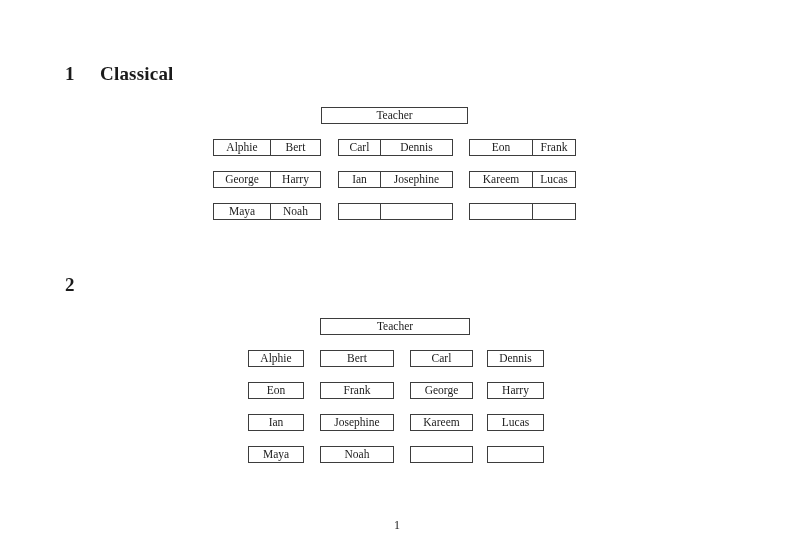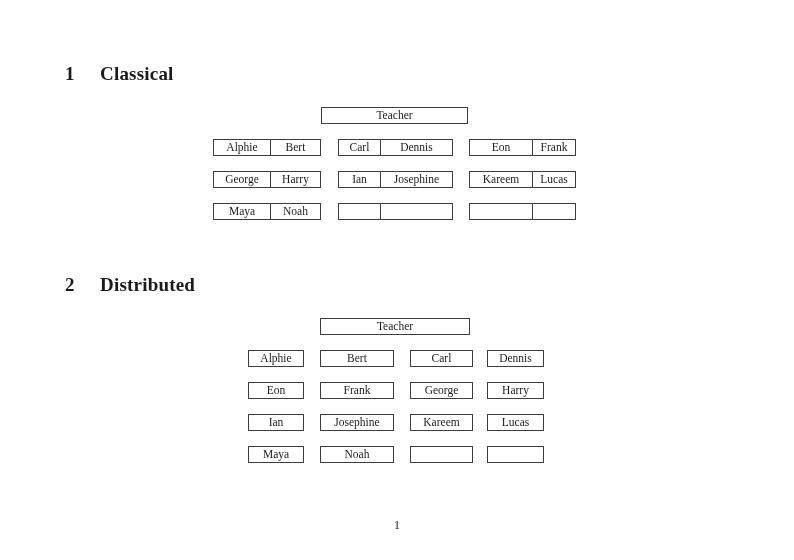--- a/index.html
+++ b/index.html
@@ -102,21 +102,20 @@
     <span class="cell l">Kareem</span>
     <span class="cell r">Lucas</span>
   </div>
   <div class="box pair g2" style="left:469px; top:203px; width:107px;">
     <span class="cell l"></span>
     <span class="cell r"></span>
   </div>
 
   <div class="heading" style="left:65px; top:273px;">
     <span class="num">2</span>
-    <span>Distributed</span>
   </div>
 
   <div class="box" style="left:320px; top:318px; width:150px;">
     <span>Teacher</span>
   </div>
 
   <div class="box" style="left:248px; top:350px; width:56px;">
       <span>Alphie</span>
     </div>
   <div class="box" style="left:320px; top:350px; width:74px;">

